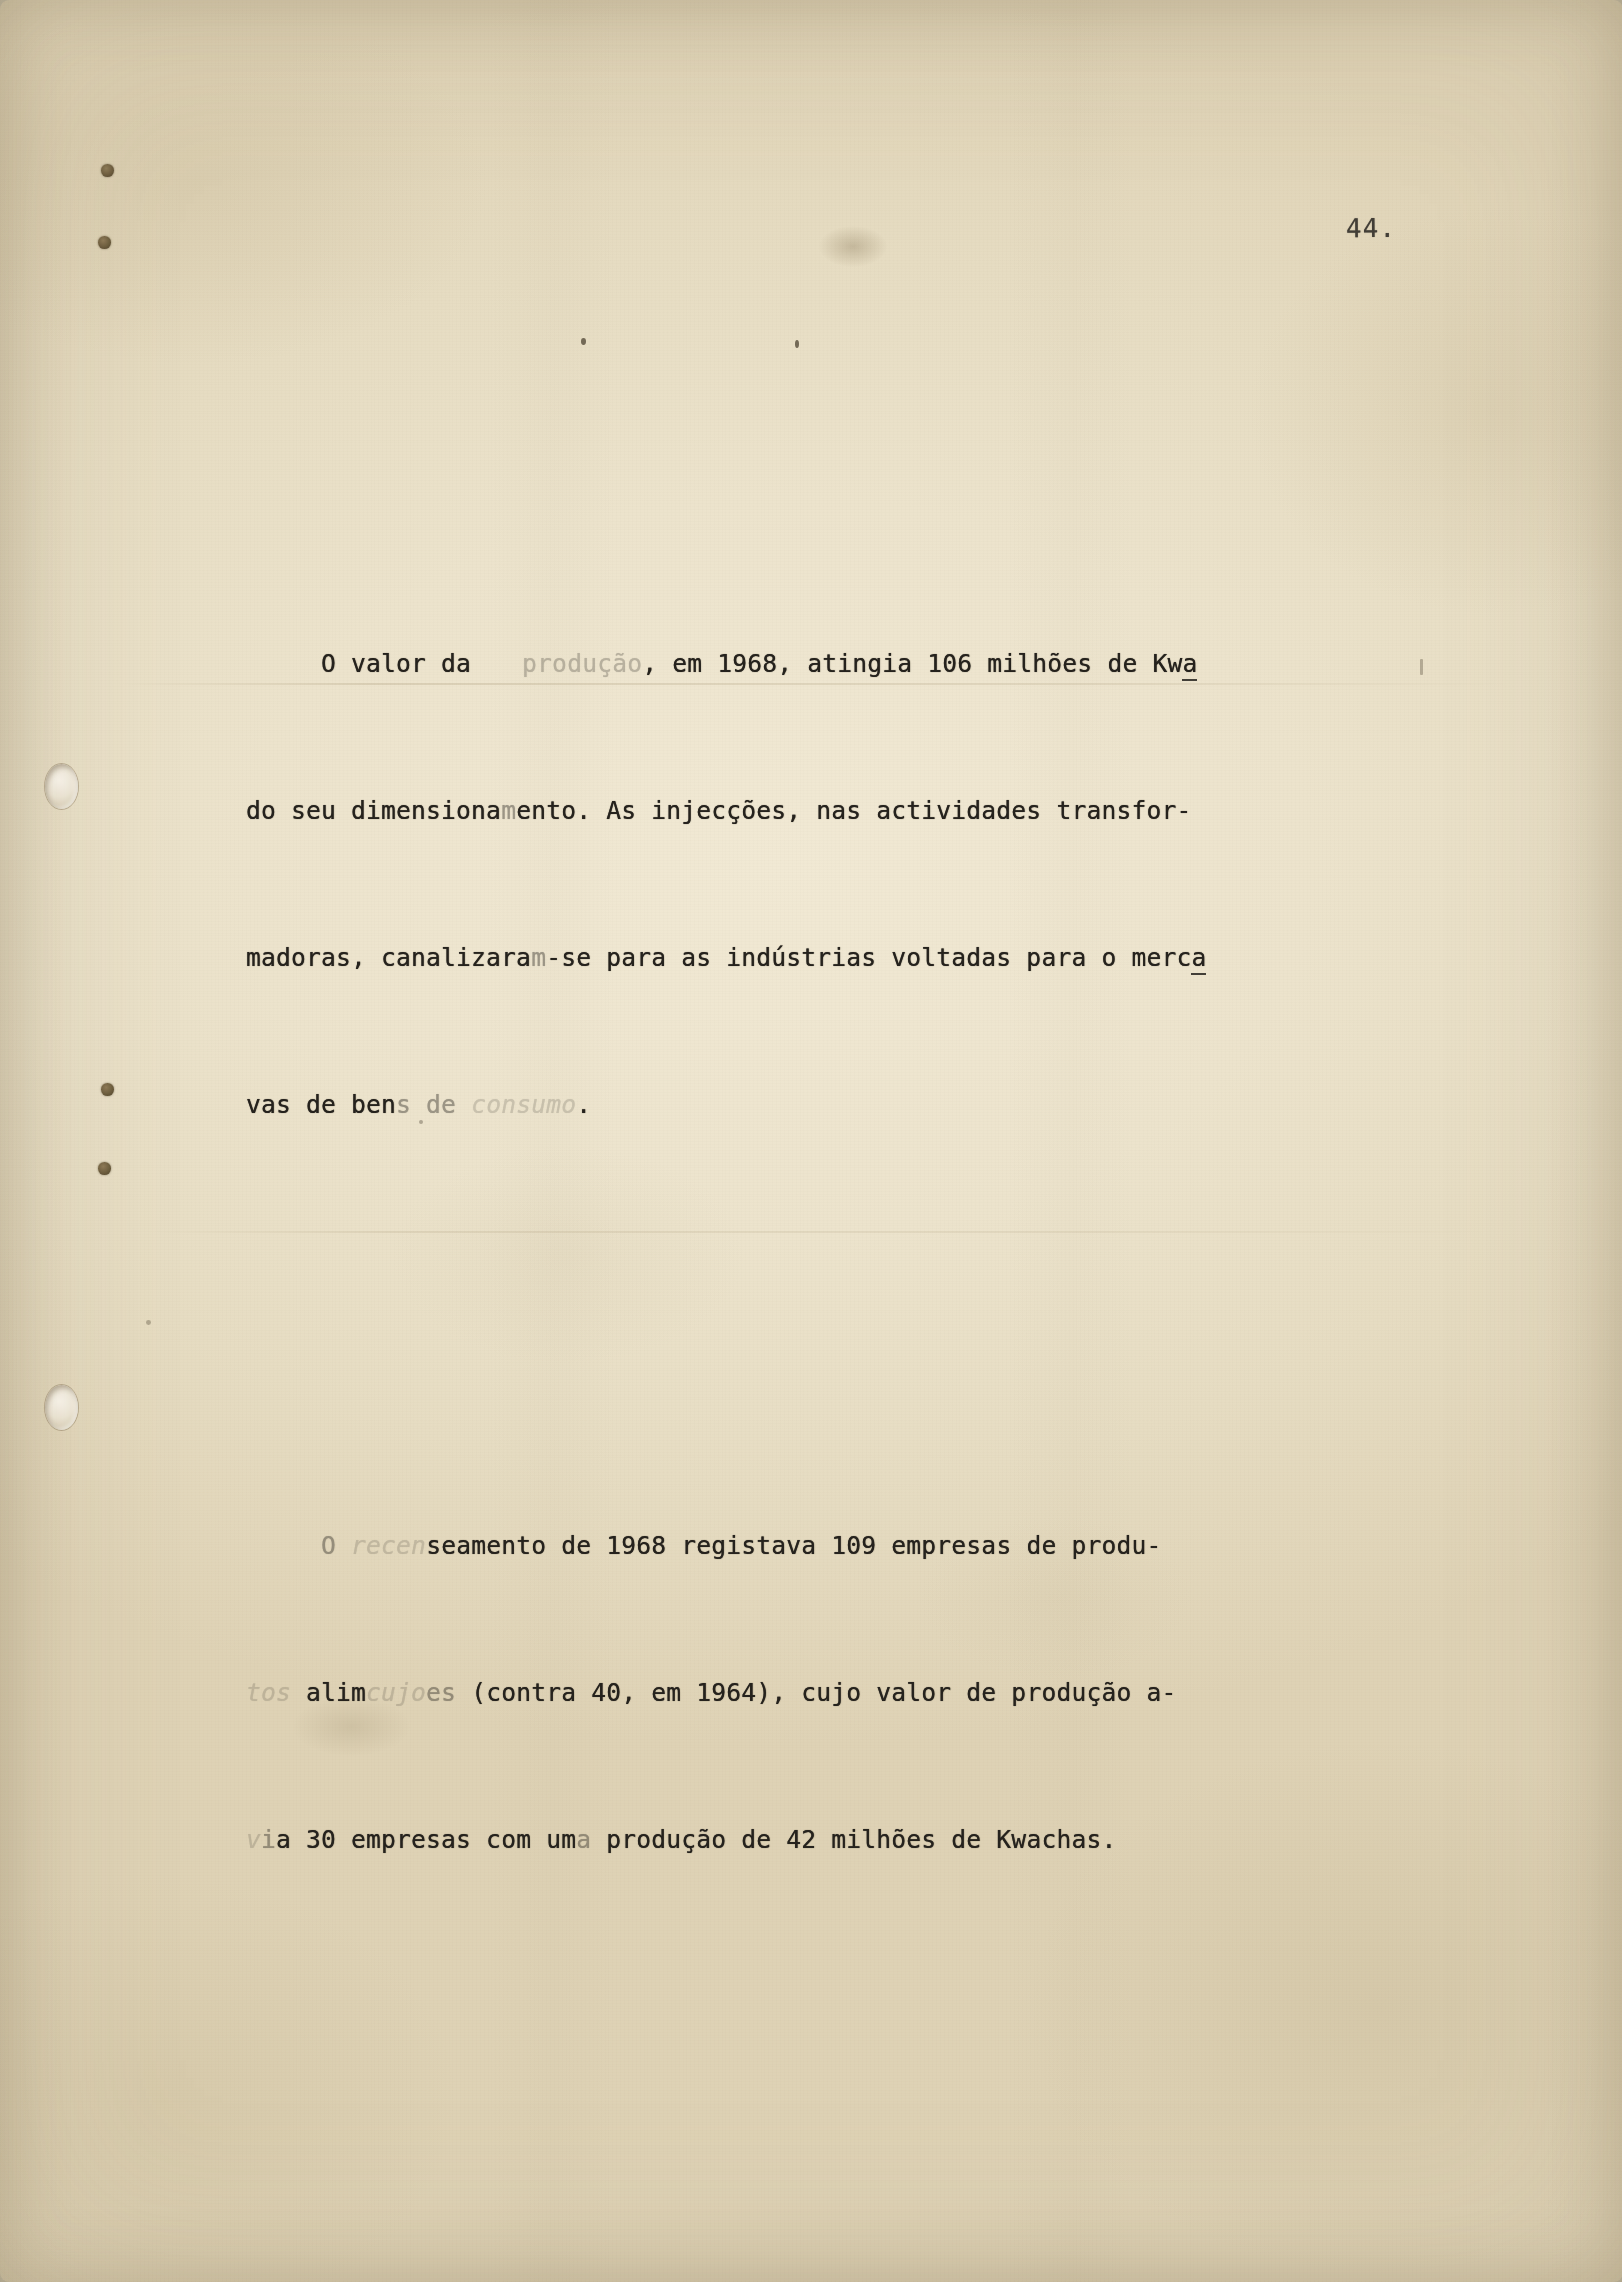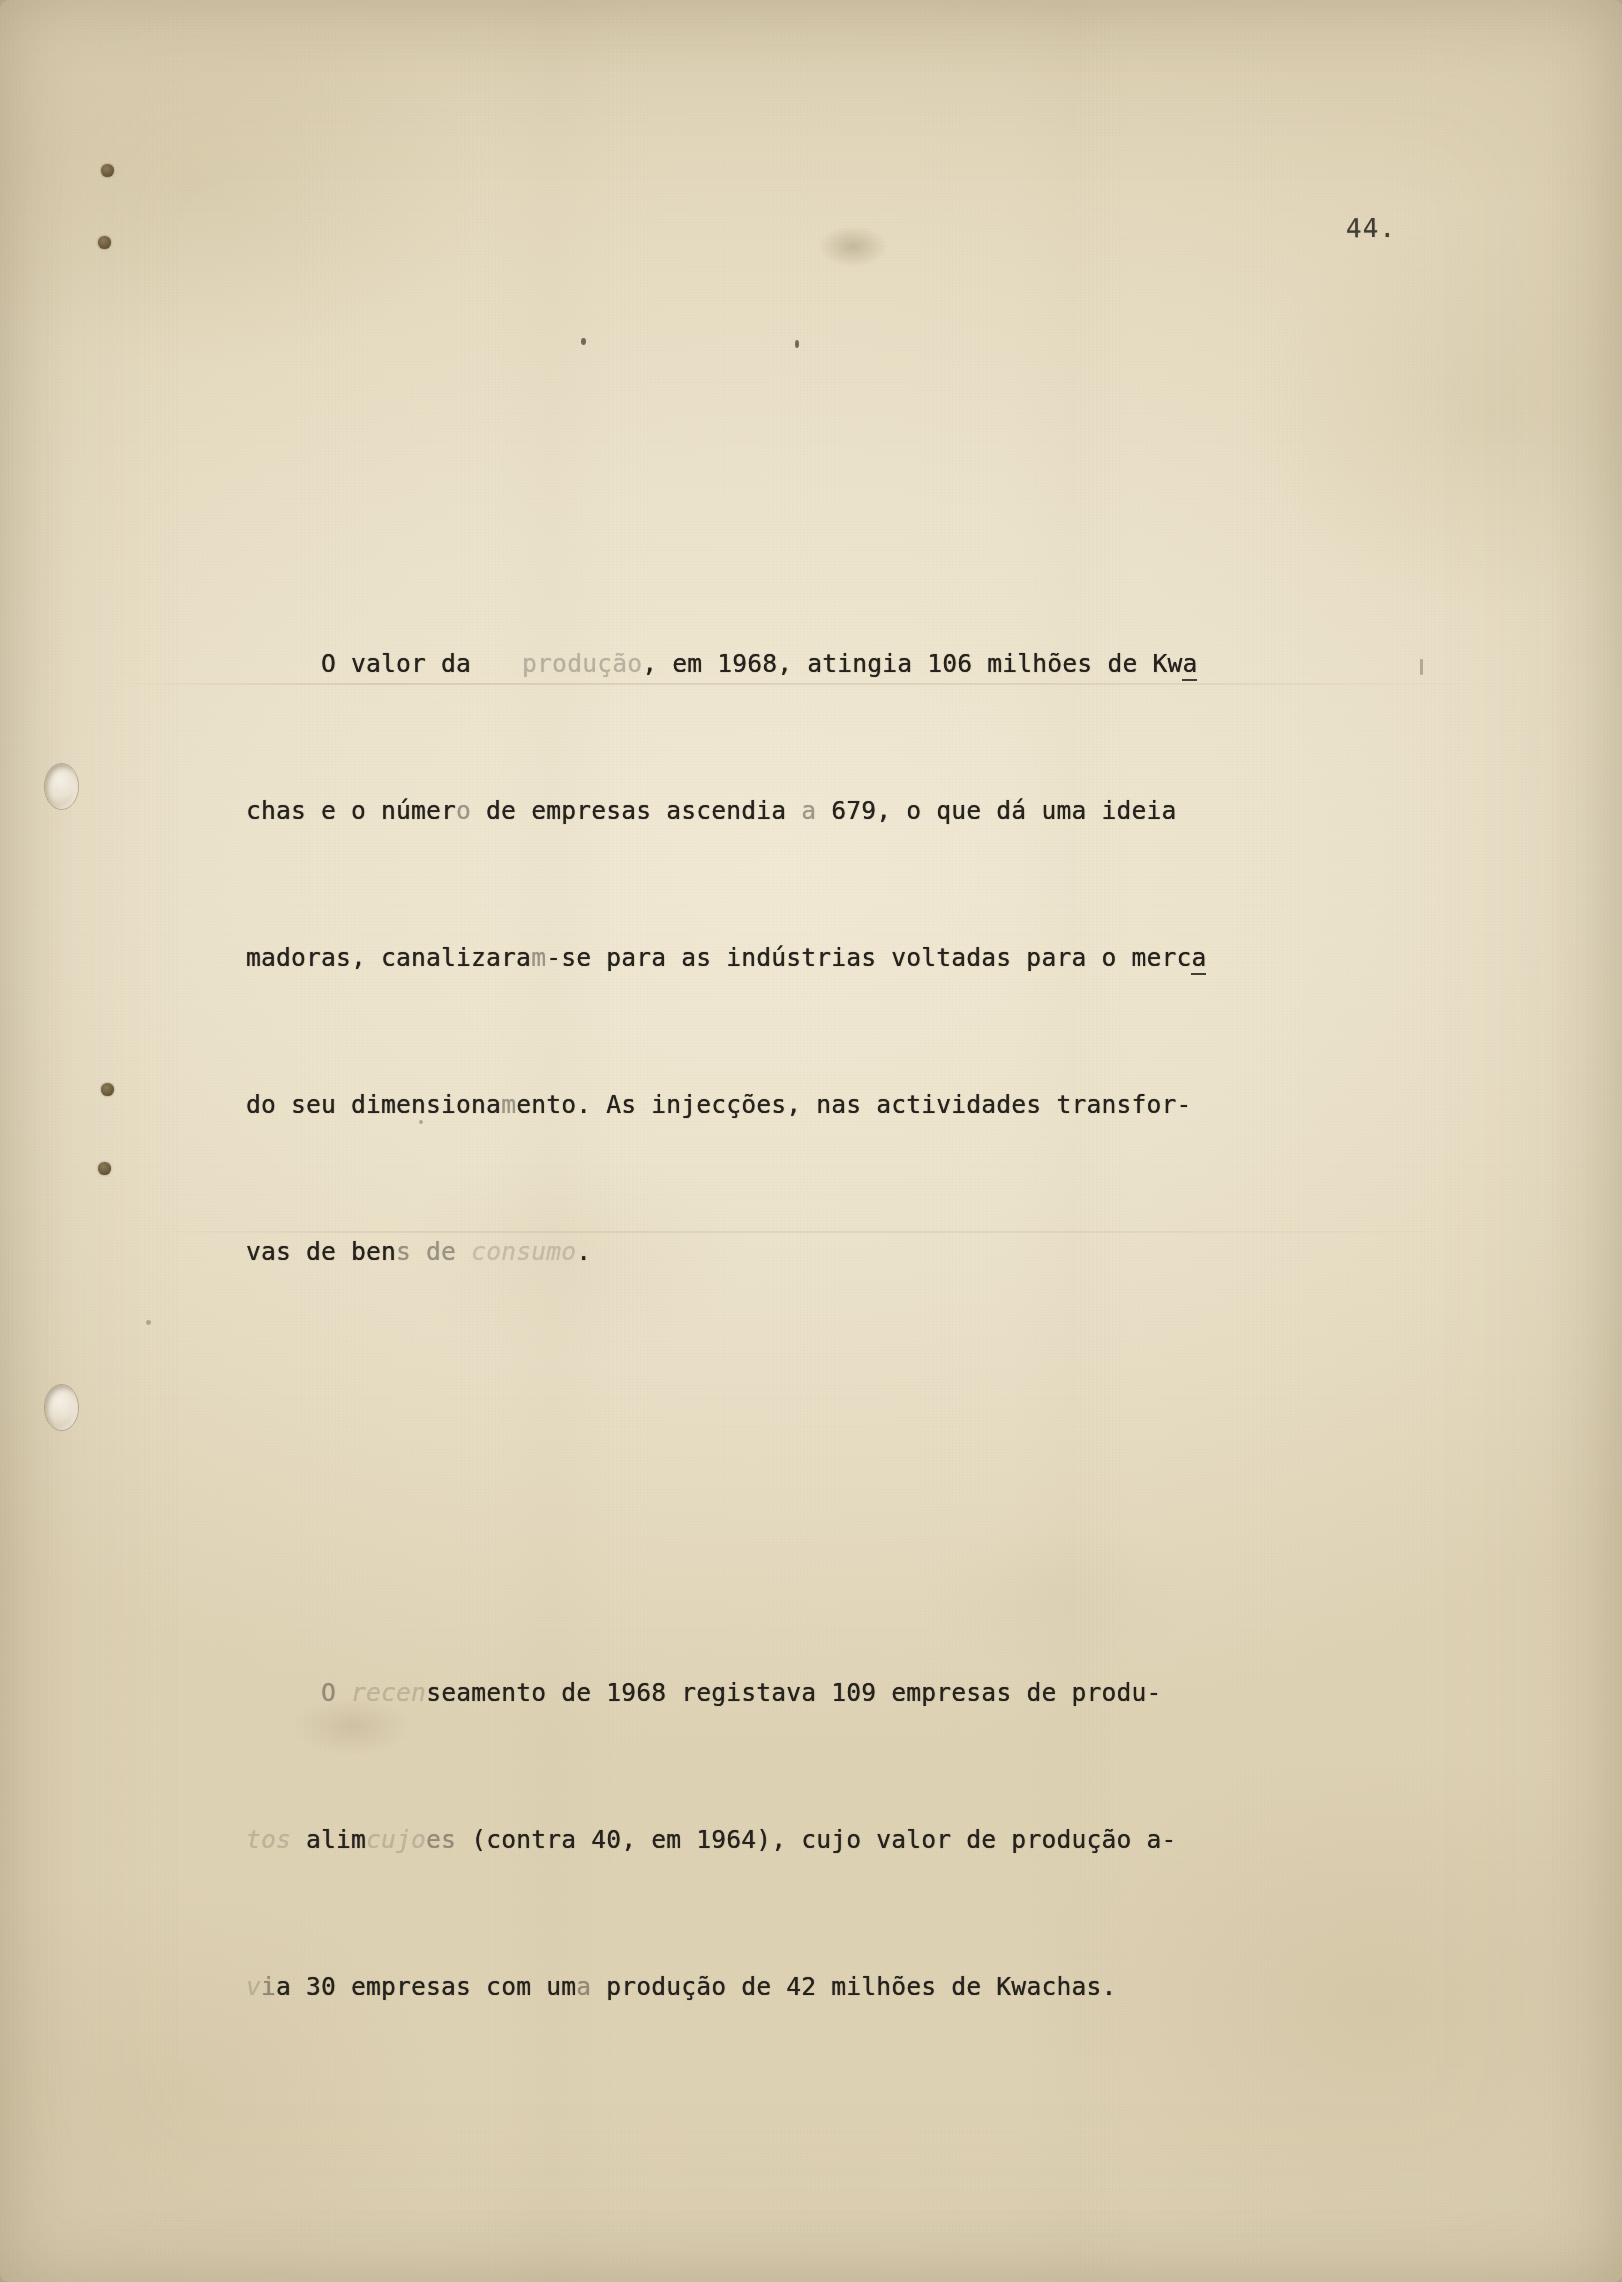--- a/index.html
+++ b/index.html
@@ -185,23 +185,22 @@
   <div class="smudge" style="left:293px;  top:1697px; width:117px; height:59px; opacity:.5;"></div>
 
   <div id="typed-layer">
 
     <div id="page-number">44.</div>
 
     <div id="body-text">
 
       <p class="para">
         <span class="ln">     O valor da <span class="fainter">produção</span>, em 1968, atingia 106 milhões de Kw<span class="brk">a</span></span>
-        <span class="ln">chas e o númer<span class="faint">o</span> de empresas ascendia <span class="faint">a</span> 679, o que dá uma ideia</span>
+        <span class="ln">do seu dimensiona<span class="faint">m</span>ento. As injecções, nas actividades transfor-</span>
         <span class="ln">madoras, canalizara<span class="faint">m</span>-se para as indústrias voltadas para o merc<span class="brk">a</span></span>
-        <span class="ln">do seu dimensiona<span class="faint">m</span>ento. As injecções, nas actividades transfor-</span>
         <span class="ln">vas de ben<span class="faint">s</span> <span class="faint">de</span> <span class="ghost">consumo</span>.</span>
       </p>
 
       <p class="para">
         <span class="ln">     <span class="faint">O</span> <span class="ghost">recen</span>seamento de 1968 registava 109 empresas de produ-</span>
         <span class="ln"><span class="ghost">tos</span> alim<span class="ghost">cujo</span><span class="faint">es</span> (contra 40, em 1964), cujo valor de produção a-</span>
         <span class="ln"><span class="ghost">v</span><span class="faint">i</span>a 30 empresas com um<span class="faint">a</span> produção de 42 milhões de Kwachas.</span>
       </p>
 
       

